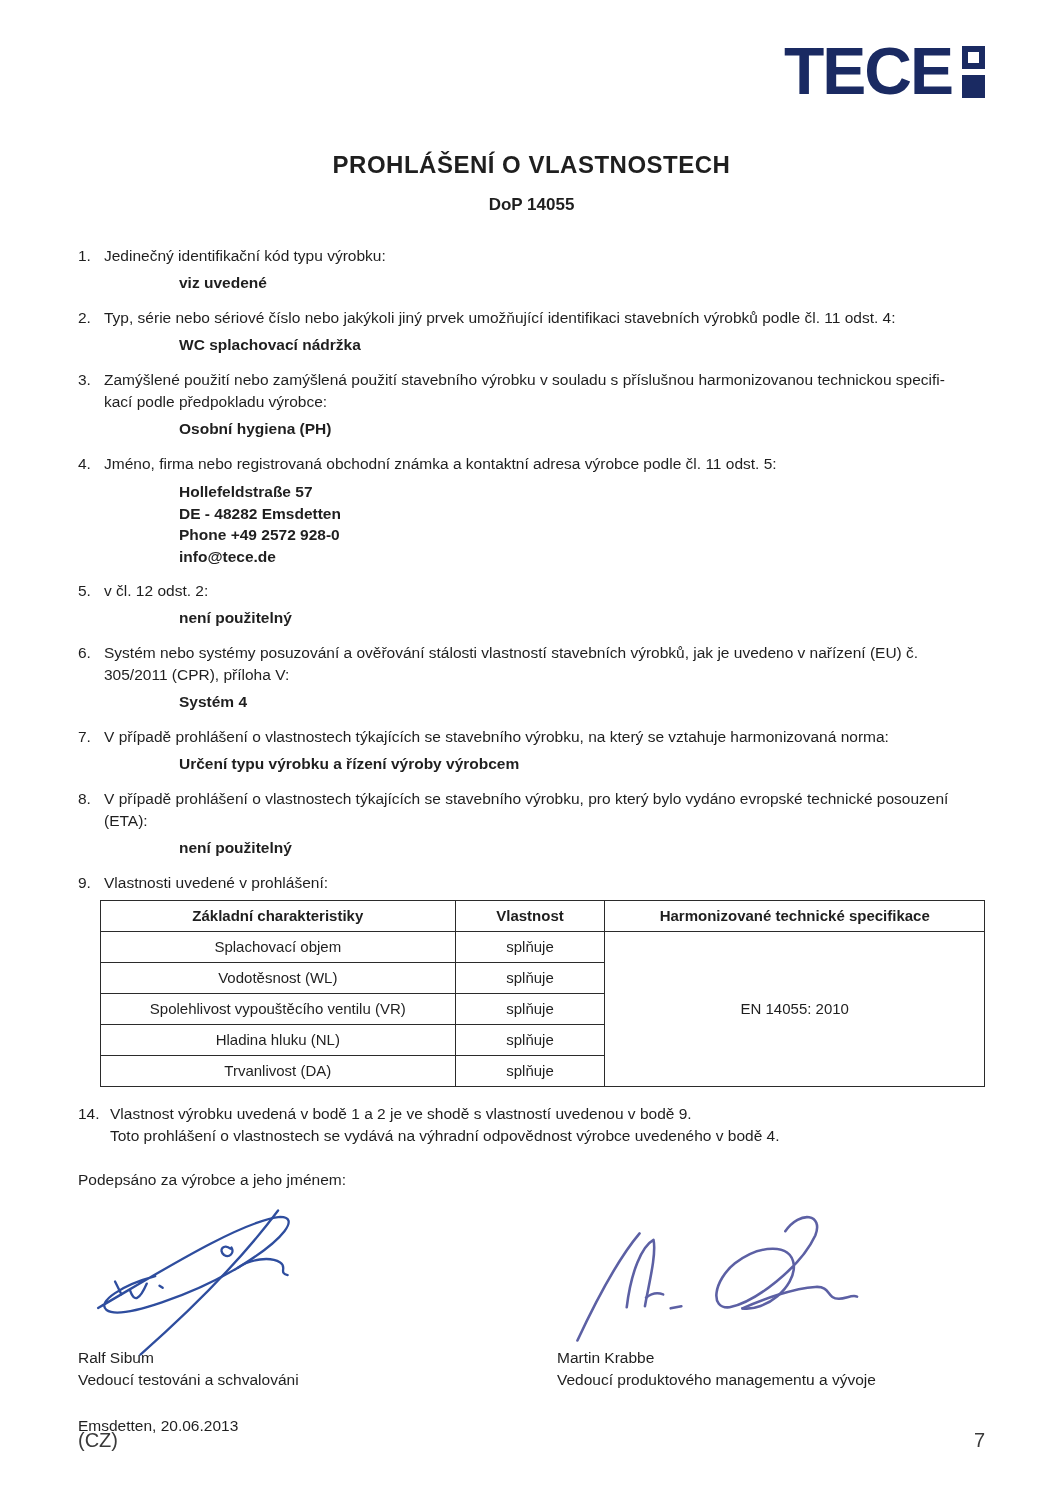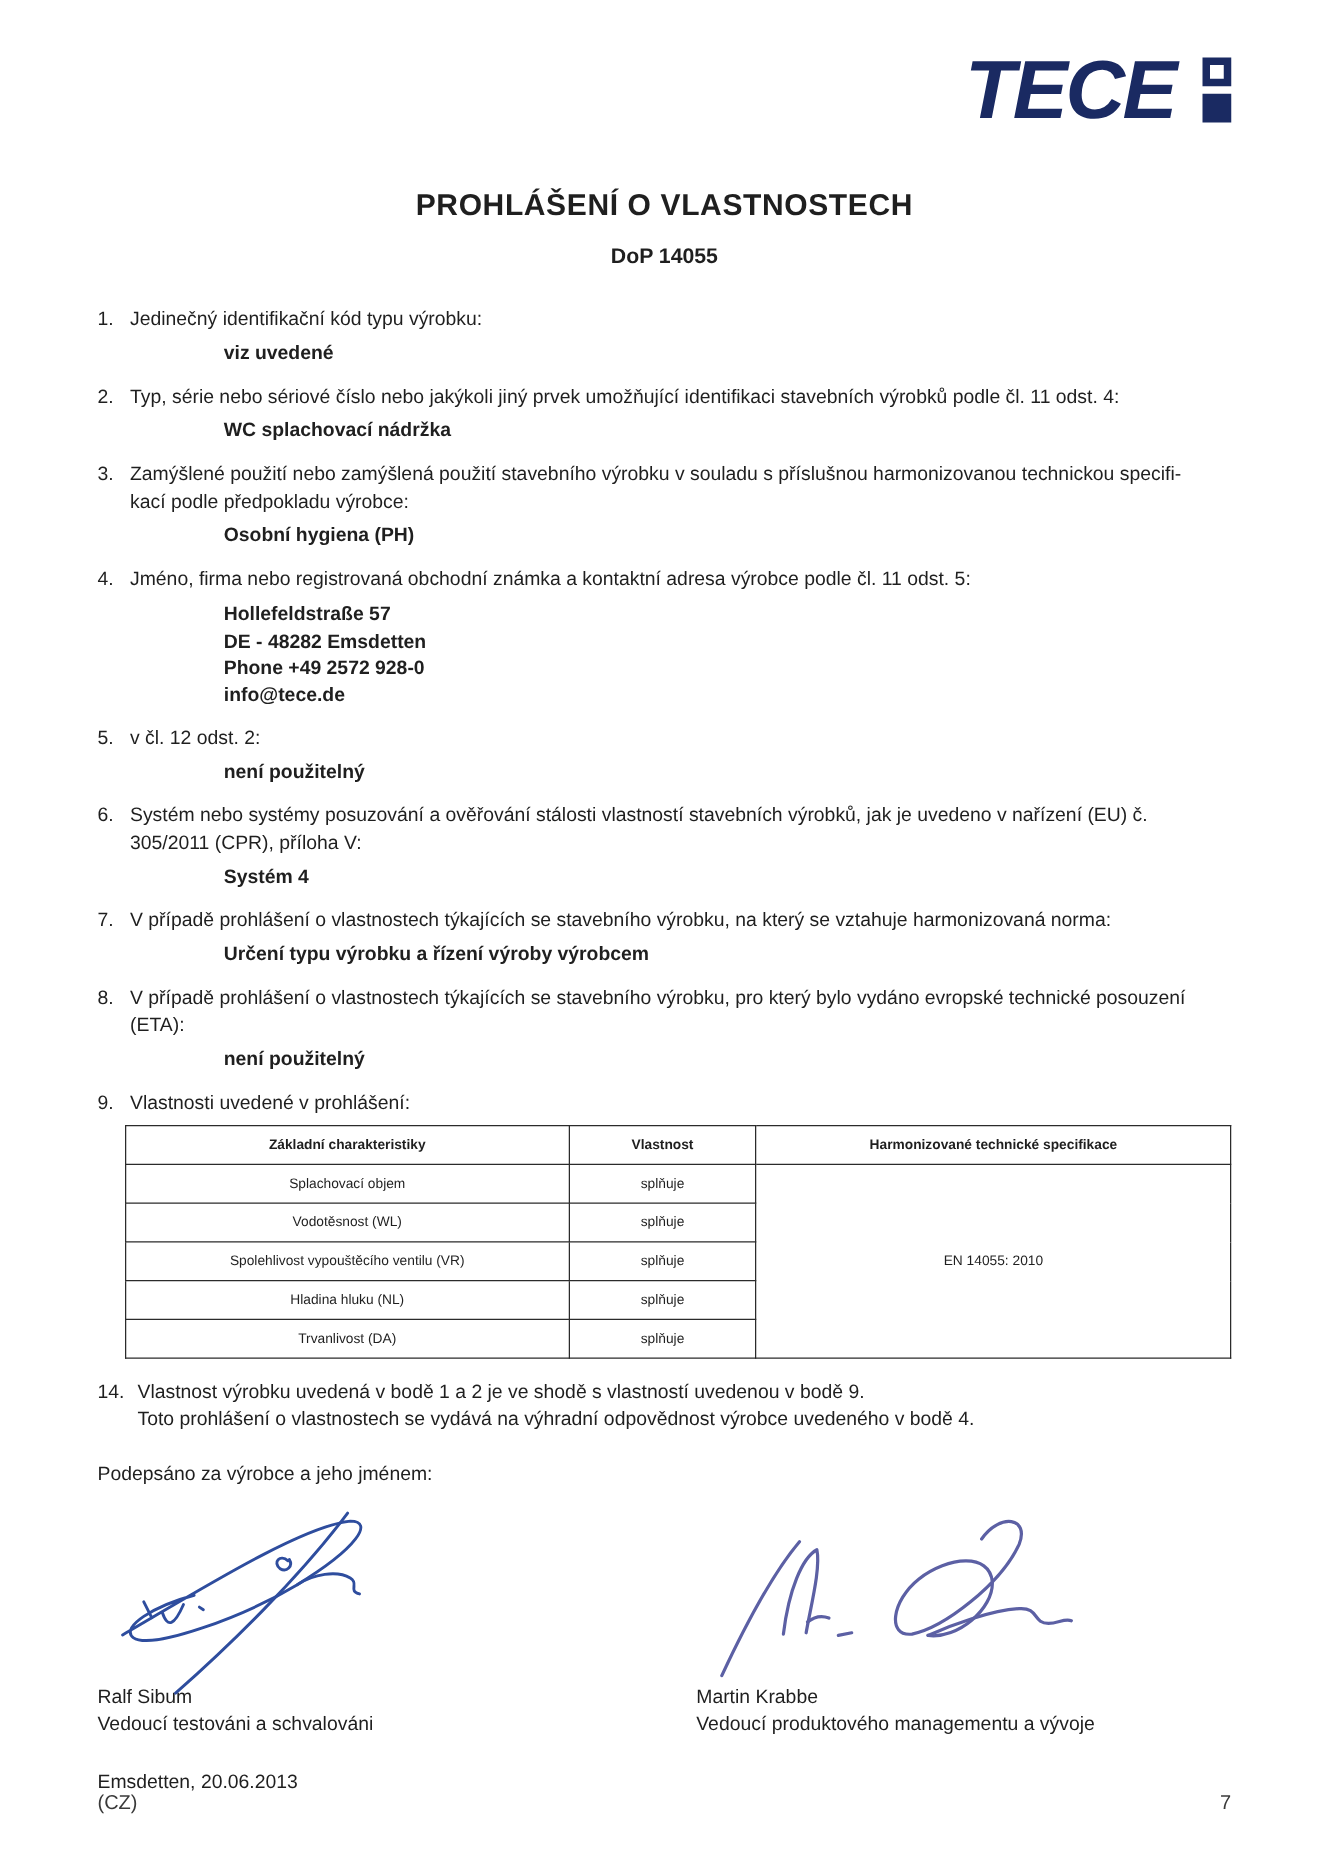--- a/index.html
+++ b/index.html
@@ -9,21 +9,21 @@
     position: relative;
     width: 1061px; height: 1500px;
     margin: 0 auto;
     background: #ffffff;
     color: #1f1f1f;
     padding: 45px 76px 0 78px;
     overflow: hidden;
   }
   
   .logo-row { display: flex; justify-content: flex-end; height: 66px; }
-  .logo { display: flex; align-items: flex-start; gap: 22px; font-style: italic; }
+  .logo { display: flex; align-items: flex-start; gap: 10px; }
   .logo-text {
     font-weight: bold; font-size: 66px; line-height: 52px;
     letter-spacing: -2px; color: var(--brand, #1a2a62);
     font-family: "Liberation Sans", sans-serif;
   }
   .logo-squares { display: flex; flex-direction: column; gap: 6px; margin-top: 1px; }
   .sq { width: 23px; height: 23px; }
   .sq.hollow { border: 6px solid var(--brand, #1a2a62); background: #fff; }
   .sq.filled { background: var(--brand, #1a2a62); }
   
@@ -35,21 +35,21 @@
   .item .num { width: 26px; flex: 0 0 26px; }
   .item .body { flex: 1; }
   .item .line { display: block; }
   .item .value { font-weight: bold; margin: 5px 0 0 75px; }
   .address { font-weight: bold; margin: 6px 0 0 75px; line-height: 21.5px; }
   
   table.perf {
     border-collapse: collapse;
     margin: 6px 0 10px 22px;
     width: 885px;
-    font-size: 11px;
+    font-size: 15px;
   }
   table.perf th, table.perf td {
     border: 1.6px solid #2b2b2b;
     text-align: center;
     vertical-align: middle;
     padding: 4px 6px;
     height: 27px;
   }
   table.perf th { font-weight: bold; }
   .table-note { margin: 10px 0 0 25px; font-size: 15px; }
@@ -59,21 +59,21 @@
   .sig-box { height: 152px; position: relative; }
   .sig-left svg { position: absolute; left: 14px; top: 8px; }
   .sig-right svg { position: absolute; left: 0px; top: -12px; }
   .sig-name { font-size: 15.5px; line-height: 22px; }
   .sig-role { font-size: 15.5px; line-height: 22px; }
   .place-date { margin-top: 26px; font-size: 15.5px; }
   
   .footer {
     position: absolute; left: 78px; right: 76px; bottom: 48px;
     display: flex; justify-content: space-between;
-    font-size: 16px; color: #3a3a3a;
+    font-size: 20px; color: #3a3a3a;
   }
 </style>
 </head>
 <body>
 
 <div class="page">
 
   <div class="logo-row">
     <div class="logo">
       <span class="logo-text">TECE</span>

